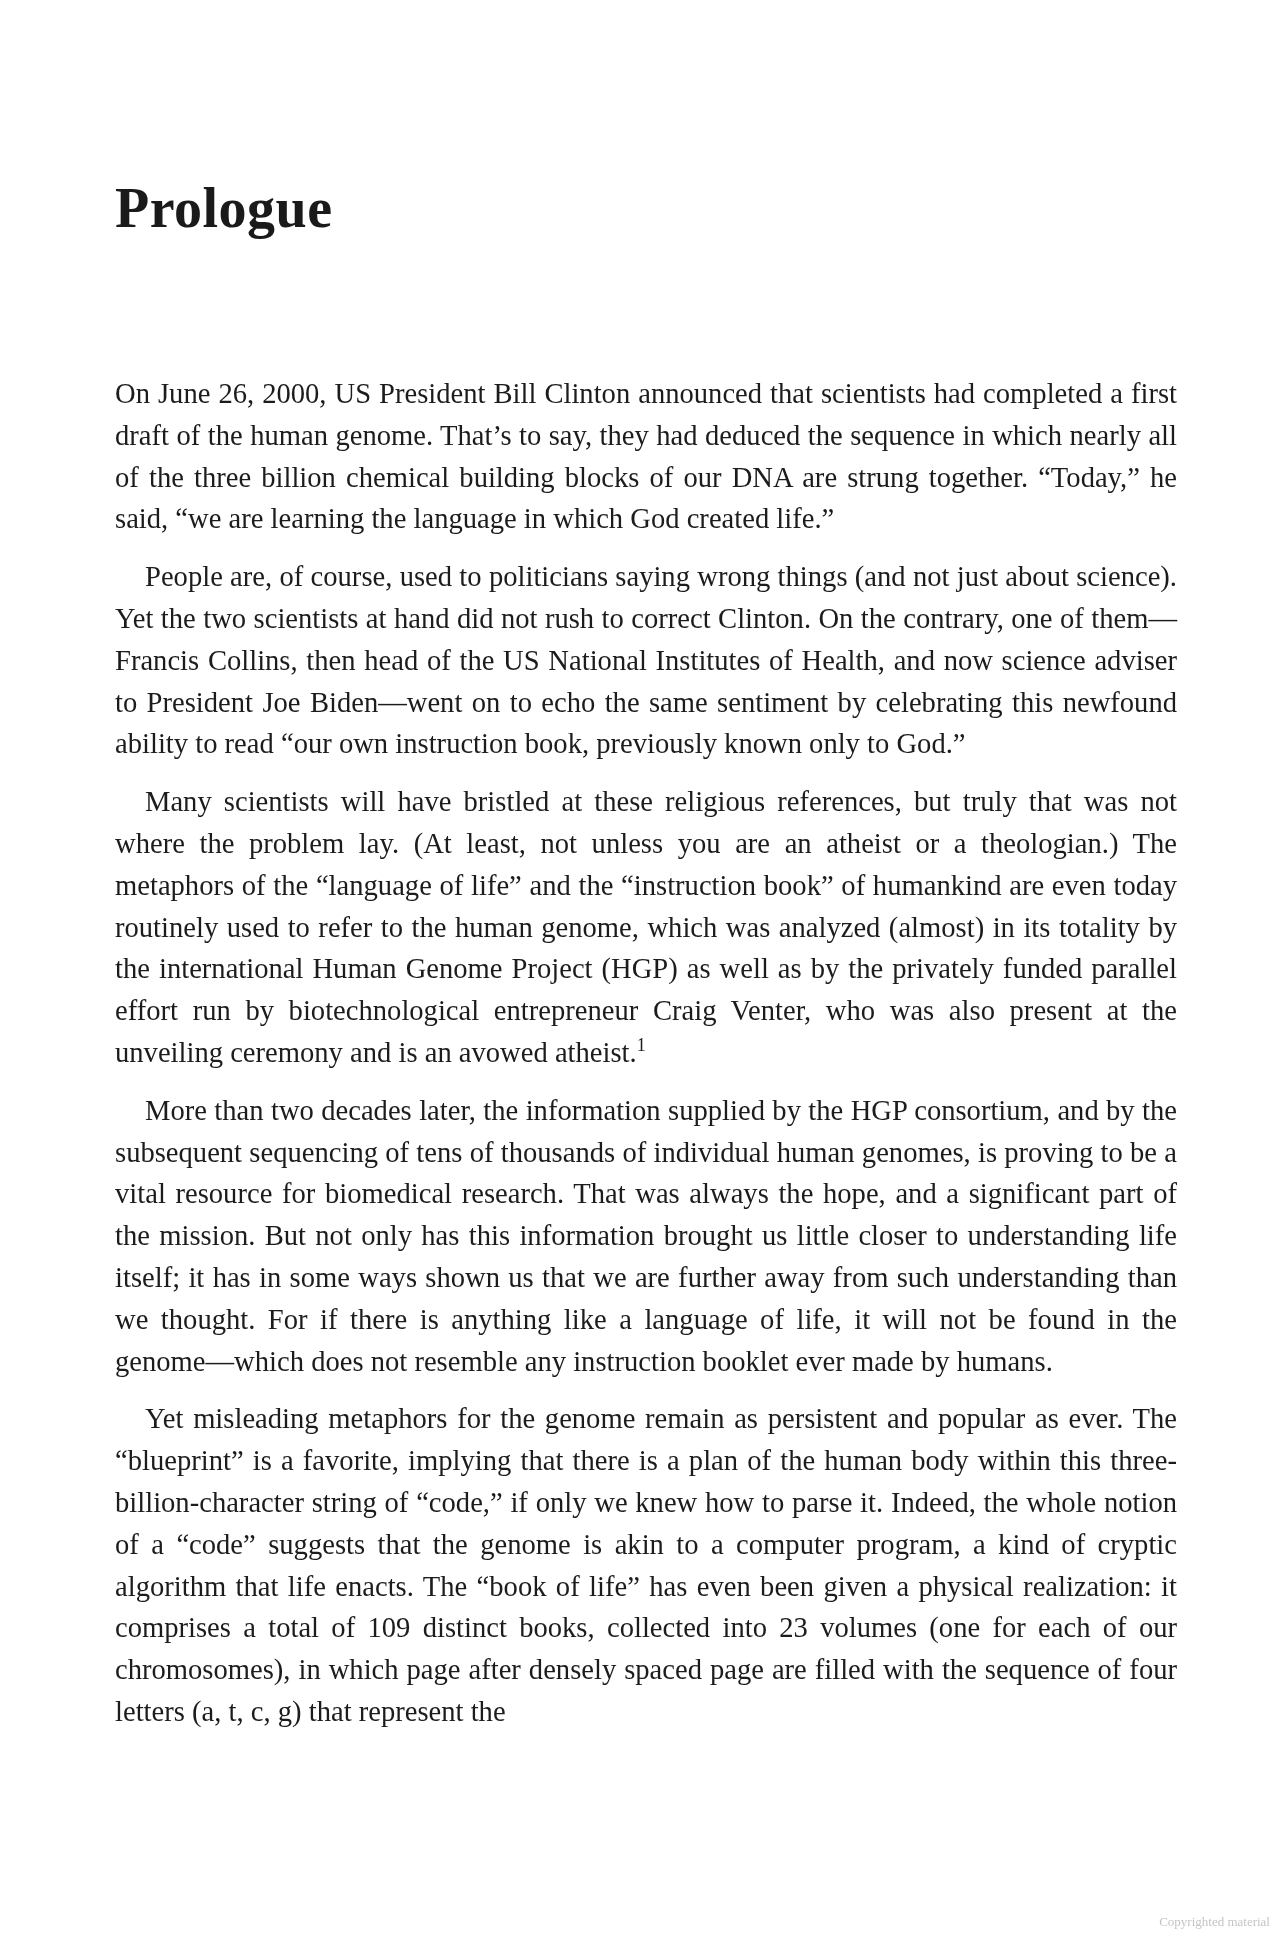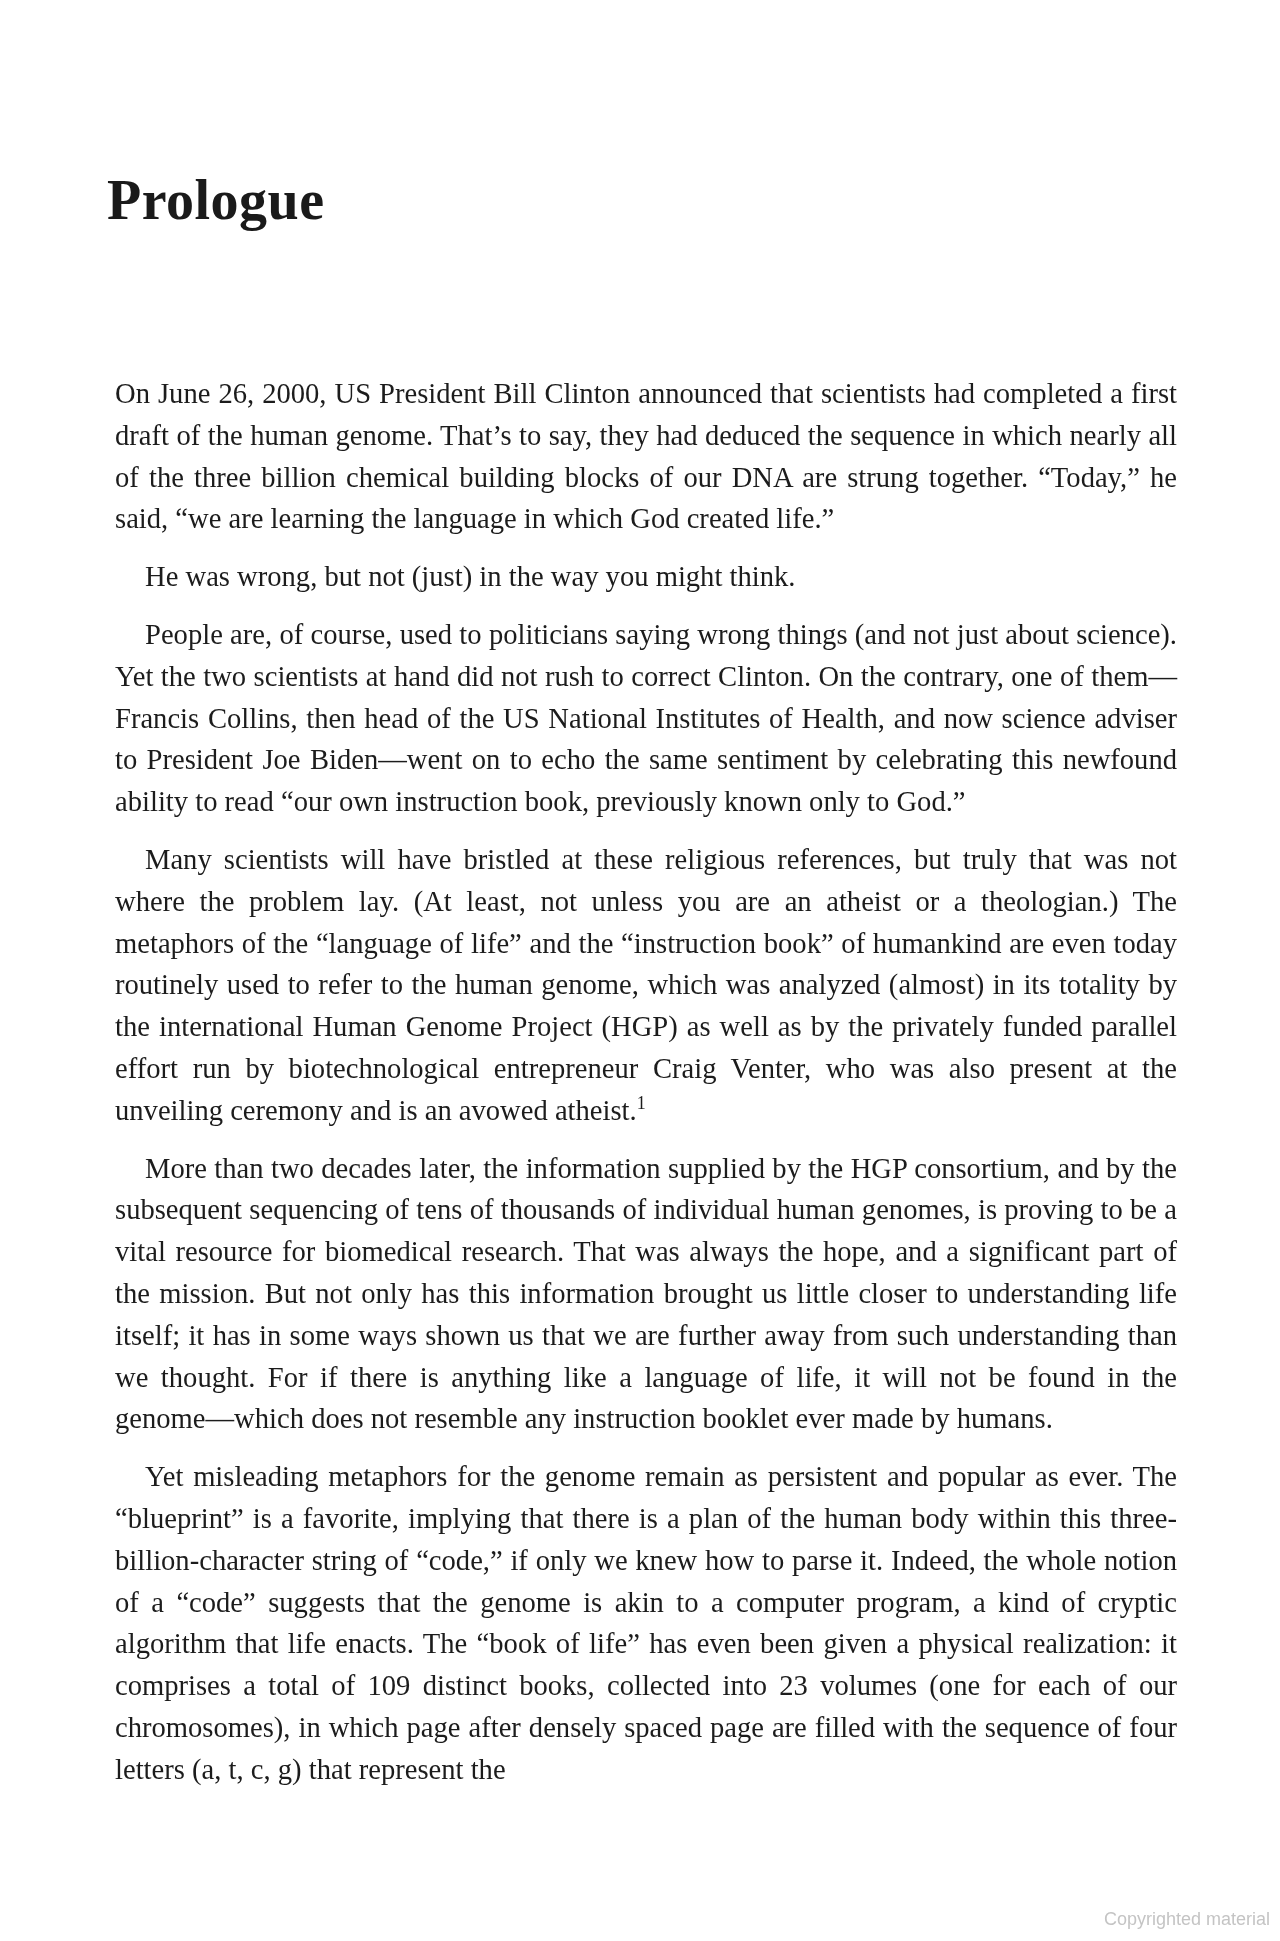--- a/index.html
+++ b/index.html
@@ -18,21 +18,21 @@
     .page {
       position: absolute;
       left: 99px;
       top: 0;
       width: 1094px;
     }
     .chapter-title {
       position: absolute;
       left: 0;
       top: 156px;
-      margin: 8px;
+      margin: 16px;
       font-family: "Liberation Serif", "DejaVu Serif", serif;
       font-weight: bold;
       font-size: 56px;
       line-height: 72px;
       letter-spacing: 0.5px;
       color: #1a1a1a;
     }
     .body-text {
       position: absolute;
       left: 0;
@@ -56,34 +56,33 @@
     }
     sup.footnote-ref {
       font-size: 18px;
       line-height: 0;
       vertical-align: super;
     }
     .watermark {
       position: absolute;
       right: 10px;
       bottom: 11px;
-      font-family: Liberation Sans, sans-serif;
-      font-size: 18px;
+      font-family: Liberation Serif, serif;
+      font-size: 13px;
       color: #c4c4c4;
     }
   </style>
 </head>
 <body>
 
 <div class="page">
   <h1 class="chapter-title">Prologue</h1>
 
   <div class="body-text">
     <p class="no-indent"><span>On June 26, 2000, US President Bill Clinton announced that scientists had completed a first draft of the human genome. That’s to say, they had deduced the sequence in which nearly all of the three billion chemical building blocks of our DNA are strung together. “Today,” he said, “we are learning the language in which God created life.”</span></p>
-    <p class="indent"><span>He was wrong, but not (just) in the way you might think.</span></p>
     <p class="indent"><span>People are, of course, used to politicians saying wrong things (and not just about science). Yet the two scientists at hand did not rush to correct Clinton. On the contrary, one of them—Francis Collins, then head of the US National Institutes of Health, and now science adviser to President Joe Biden—went on to echo the same sentiment by celebrating this newfound ability to read “our own instruction book, previously known only to God.”</span></p>
     <p class="indent"><span>Many scientists will have bristled at these religious references, but truly that was not where the problem lay. (At least, not unless you are an atheist or a theologian.) The metaphors of the “language of life” and the “instruction book” of humankind are even today routinely used to refer to the human genome, which was analyzed (almost) in its totality by the international Human Genome Project (HGP) as well as by the privately funded parallel effort run by biotechnological entrepreneur Craig Venter, who was also present at the unveiling ceremony and is an avowed atheist.</span><sup class="footnote-ref">1</sup></p>
     <p class="indent"><span>More than two decades later, the information supplied by the HGP consortium, and by the subsequent sequencing of tens of thousands of individual human genomes, is proving to be a vital resource for biomedical research. That was always the hope, and a significant part of the mission. But not only has this information brought us little closer to understanding life itself; it has in some ways shown us that we are further away from such understanding than we thought. For if there is anything like a language of life, it will not be found in the genome—which does not resemble any instruction booklet ever made by humans.</span></p>
     <p class="indent"><span>Yet misleading metaphors for the genome remain as persistent and popular as ever. The “blueprint” is a favorite, implying that there is a plan of the human body within this three-billion-character string of “code,” if only we knew how to parse it. Indeed, the whole notion of a “code” suggests that the genome is akin to a computer program, a kind of cryptic algorithm that life enacts. The “book of life” has even been given a physical realization: it comprises a total of 109 distinct books, collected into 23 volumes (one for each of our chromosomes), in which page after densely spaced page are filled with the sequence of four letters (a, t, c, g) that represent the</span></p>
   </div>
 </div>
 
 <div class="watermark">Copyrighted material</div>
 
 </body></html>

